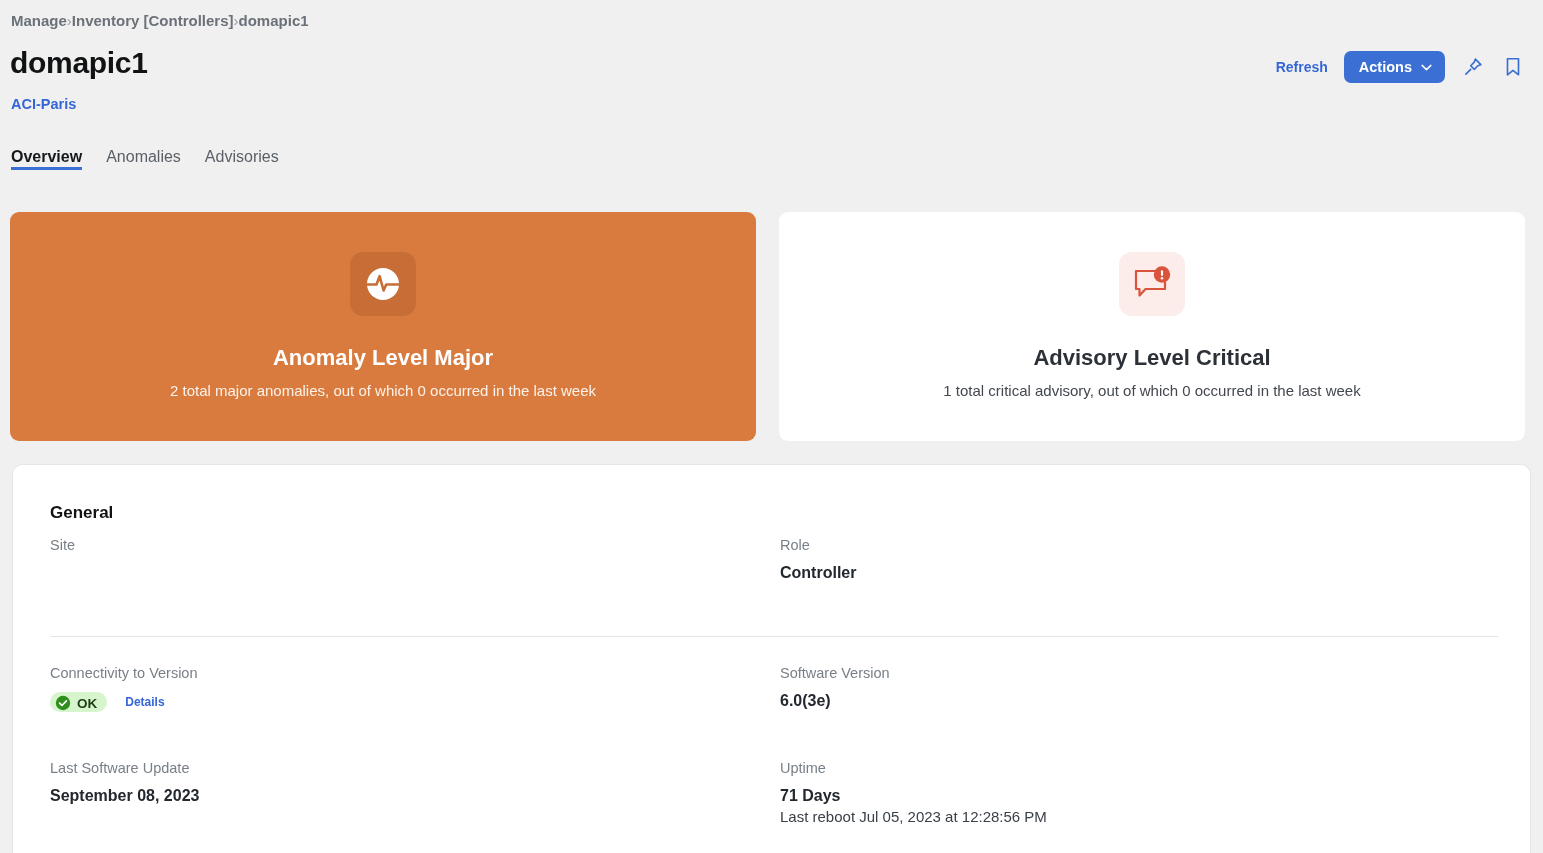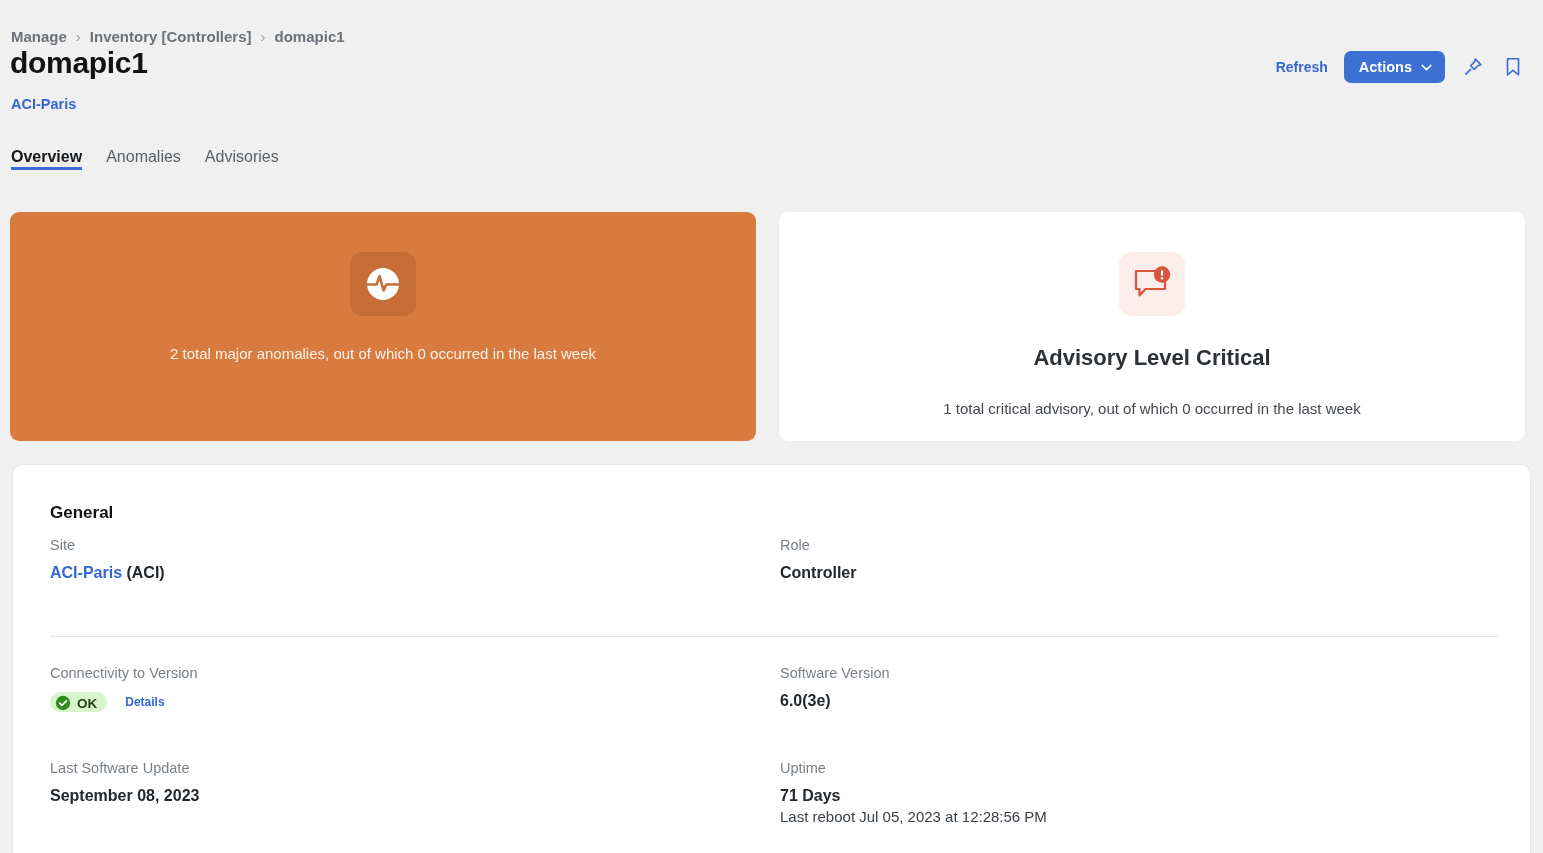--- a/index.html
+++ b/index.html
@@ -7,22 +7,22 @@
     width: 1543px; height: 853px;
     background: #f0f0f0;
     font-family: "Liberation Sans", sans-serif;
     color: #23282e;
     overflow: hidden;
   }
   .page { position: relative; width: 1543px; height: 853px; }
 
   
   .breadcrumb {
-    position: absolute; left: 11px; top: 28px;
-    display: flex; align-items: center; gap: 9px;
+    position: absolute; left: 11px; top: 12px;
+    display: flex; align-items: center; 
     font-size: 15px; font-weight: 700; color: #6b7178;
   }
   .breadcrumb .crumb { color: #6b7178; cursor: pointer; }
   .breadcrumb .sep { color: #9aa0a6; font-weight: 400; font-size: 15px; }
 
   
   .title {
     position: absolute; left: 10px; top: 46px;
     font-size: 30px; font-weight: 700; letter-spacing: -0.3px; color: #101214;
   }
@@ -71,21 +71,21 @@
   .card.advisory { background: #ffffff; }
   .card-iconwrap {
     width: 66px; height: 64px; border-radius: 13px;
     margin-top: 40px; display: flex; align-items: center; justify-content: center;
   }
   .anomaly .card-iconwrap { background: #c66e35; }
   .advisory .card-iconwrap { background: #fcedea; }
   .card-title { margin-top: 29px; font-size: 22px; font-weight: 700; }
   .anomaly .card-title { color: #ffffff; }
   .advisory .card-title { color: #2c3138; }
-  .card-sub { margin-top: 29px; font-size: 15px; }
+  .card-sub { margin-top: 11px; font-size: 15px; }
   .anomaly .card-sub { color: #fdf2e9; }
   .advisory .card-sub { color: #43484f; }
 
   
   .panel {
     position: absolute; left: 12px; top: 464px;
     width: 1519px; height: 400px;
     background: #fff; border-radius: 10px 10px 0 0;
     border: 1px solid #e3e6ea; border-bottom: none;
   }
@@ -162,20 +162,21 @@
 
   <div class="cards">
 
     <div class="card anomaly">
       <div class="card-iconwrap">
         <svg width="40" height="40" viewBox="0 0 40 40">
           <circle cx="20" cy="20" r="16" fill="#ffffff"></circle>
           <path d="M3.5 20.5 H13.5 L16.6 12.2 L20.6 26.5 L23.2 20.5 H36.5" fill="none" stroke="#c66e35" stroke-width="2.6" stroke-linejoin="round" stroke-linecap="round"></path>
         </svg>
       </div>
+      <div class="card-title">Anomaly Level Major</div>
       <div class="card-sub">2 total major anomalies, out of which 0 occurred in the last week</div>
     </div>
 
     <div class="card advisory">
       <div class="card-iconwrap">
         <svg width="40" height="38" viewBox="0 0 40 38">
           <path d="M4 6 H33 V24 H13.5 L7.5 30.5 V24 H4 Z" fill="none" stroke="#d9543b" stroke-width="2.2" stroke-linejoin="round"></path>
           <circle cx="30" cy="9.5" r="8.2" fill="#d9543b"></circle>
           <rect x="28.95" y="5.2" width="2.1" height="5.9" rx="1.05" fill="#ffffff"></rect>
           <circle cx="30" cy="13.2" r="1.25" fill="#ffffff"></circle>
@@ -187,23 +188,20 @@
 
   </div>
 
   <section class="panel">
     <div class="panel-title">General</div>
 
     <div class="grid">
 
       <div class="field">
         <div class="f-label">Site</div>
-        <div class="f-value">
-          <span class="link">ACI-Paris</span><span class="plain"> (ACI)</span>
-        </div>
       </div>
 
       <div class="field">
         <div class="f-label">Role</div>
         <div class="f-value">Controller</div>
       </div>
 
       <div class="rowgap"></div>
       <div class="rowgap"></div>
 

